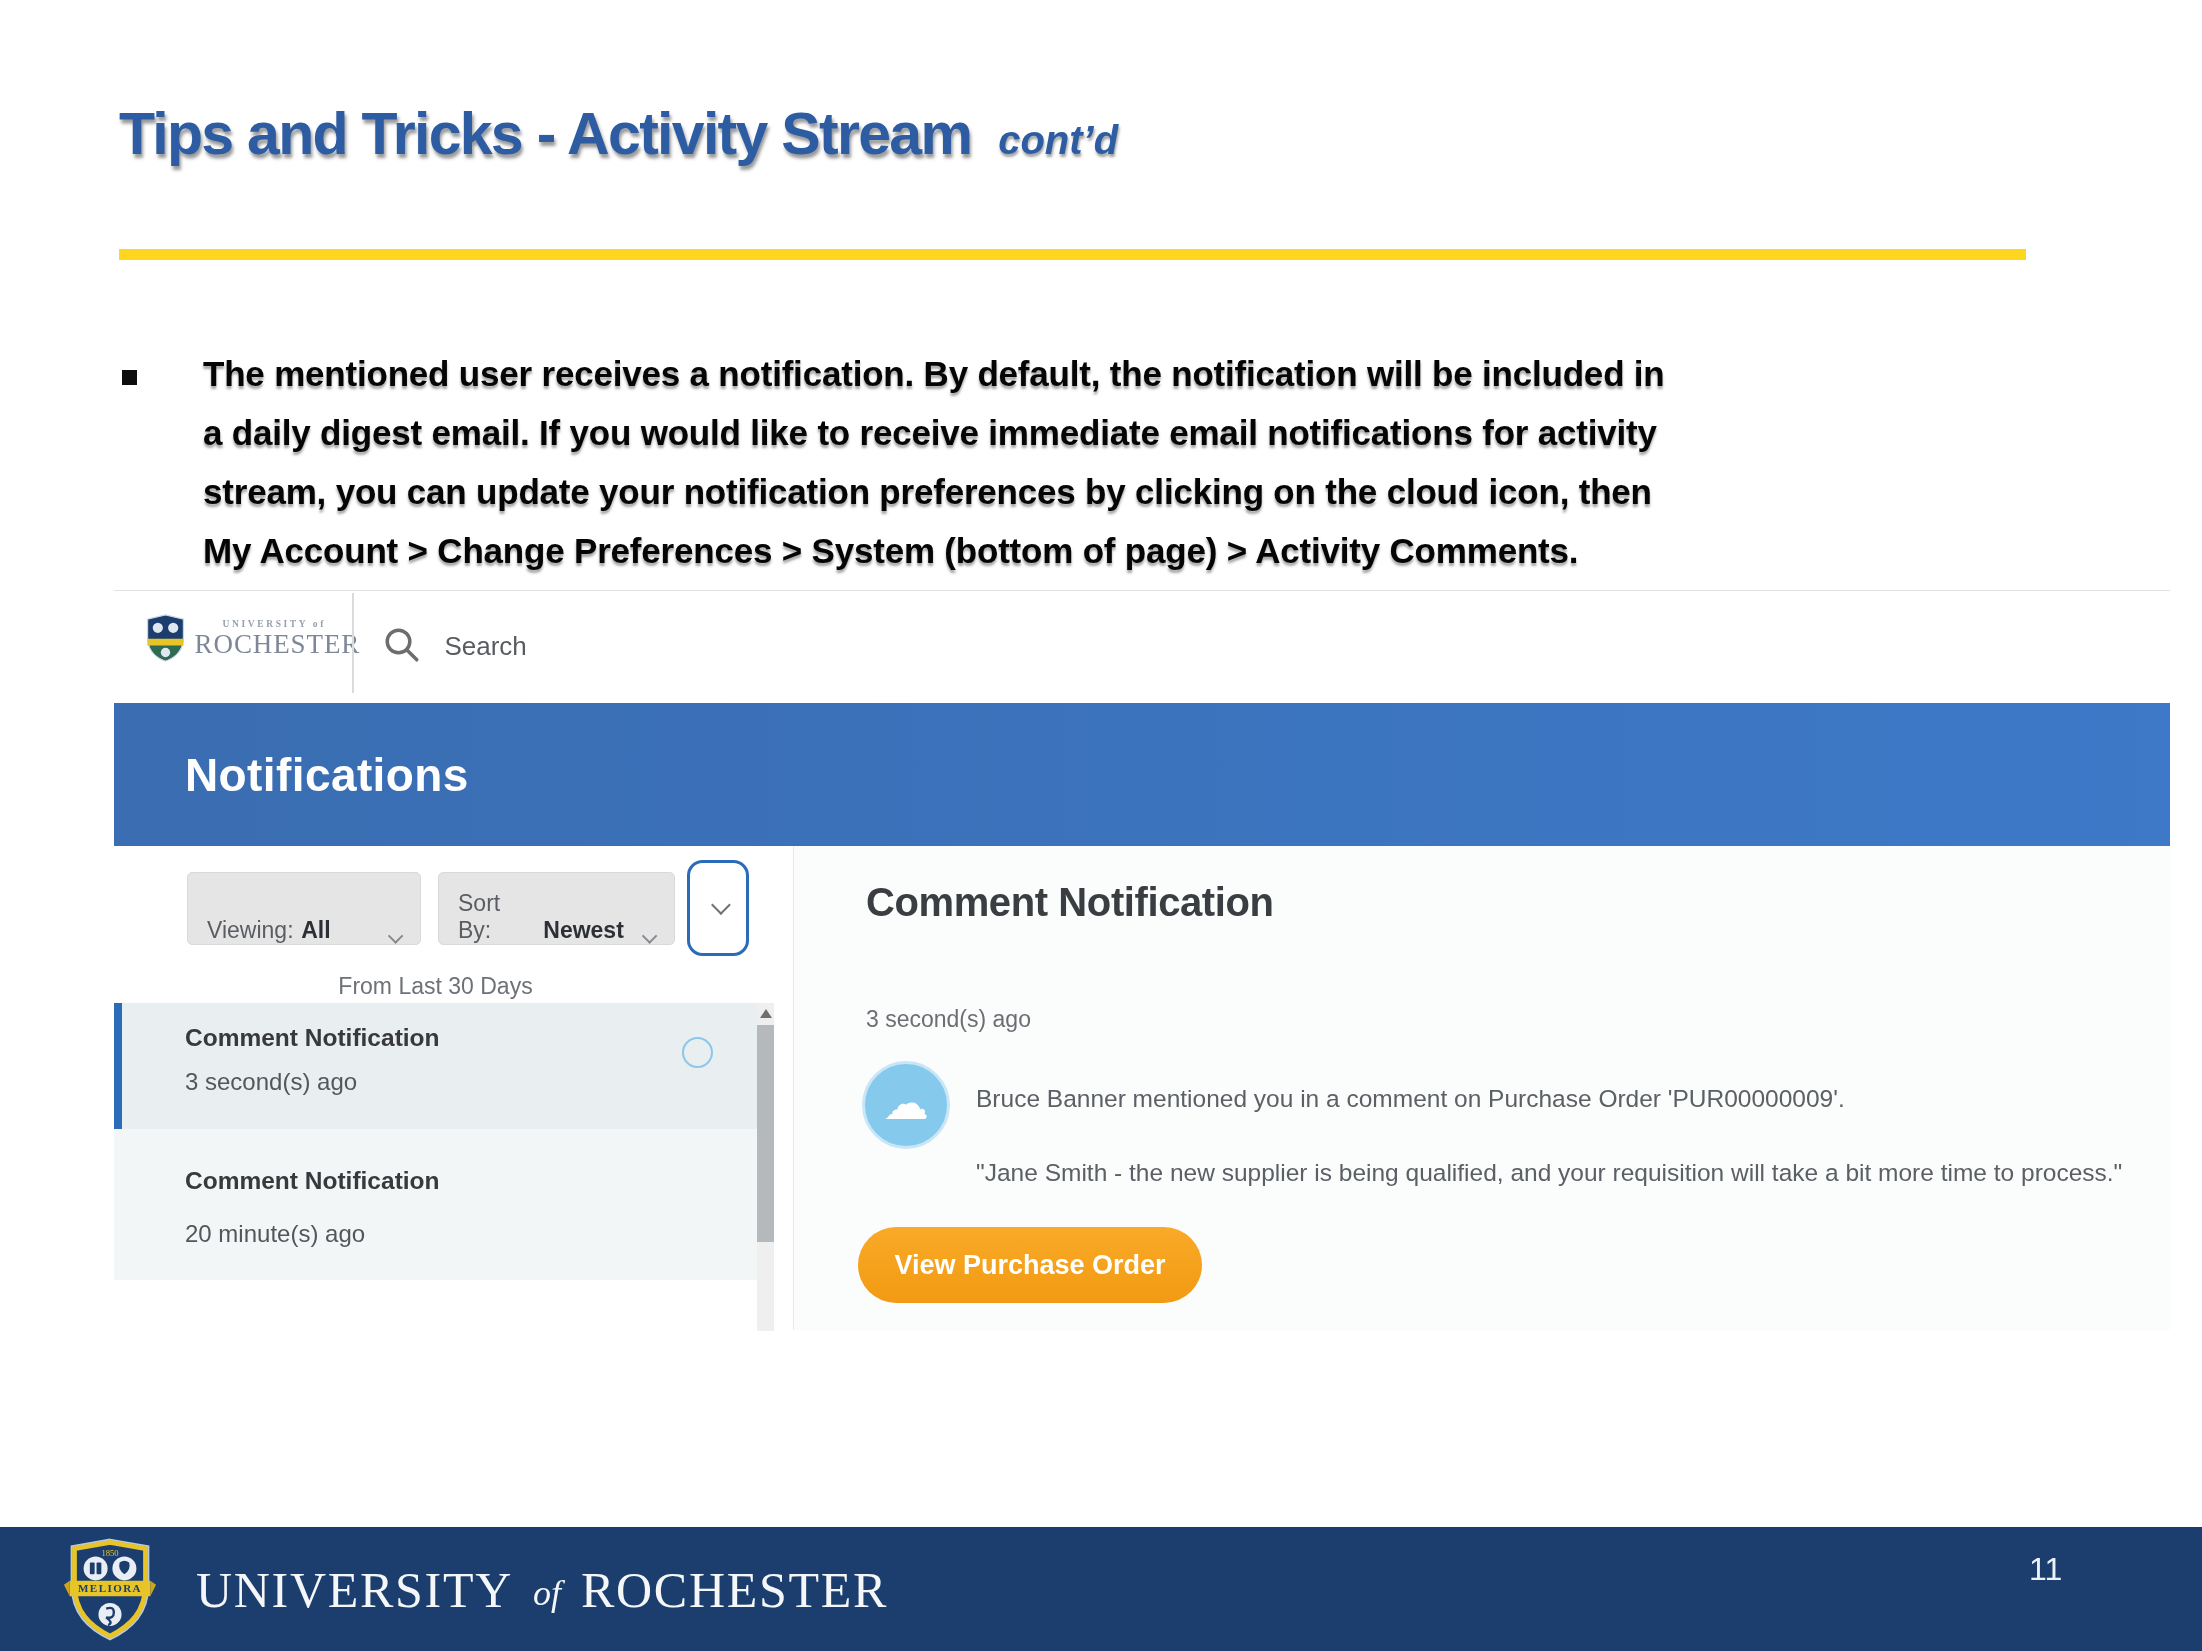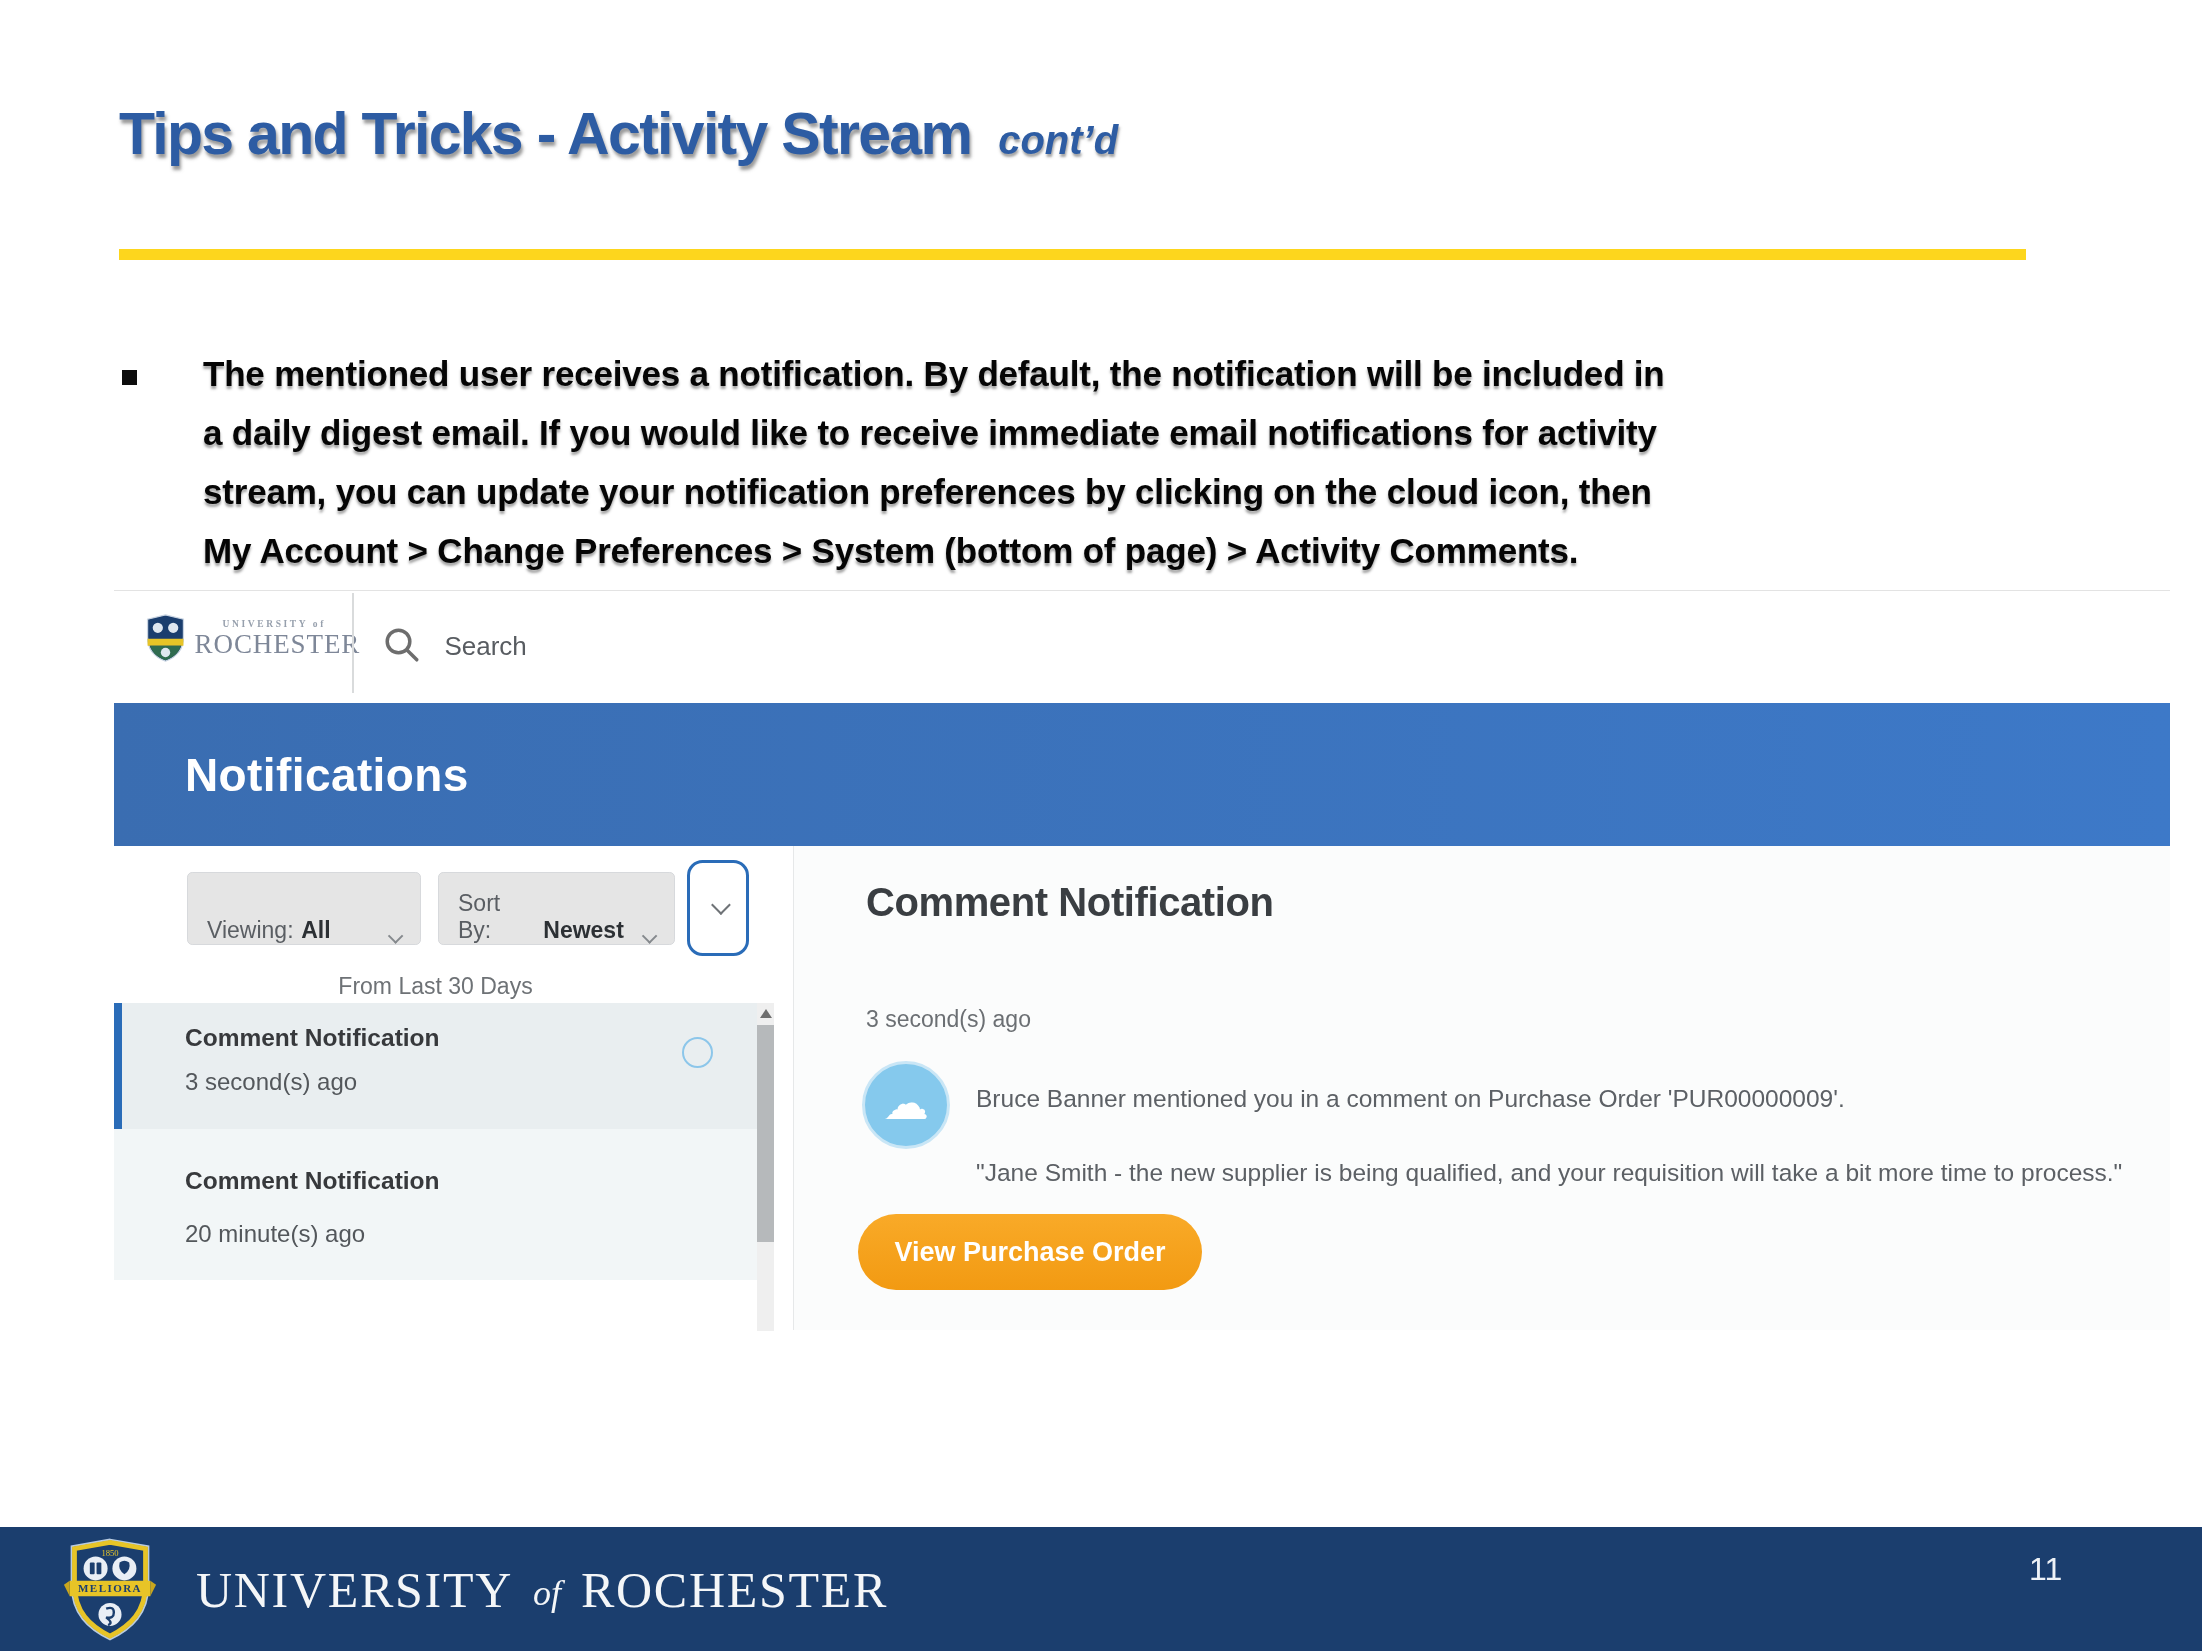--- a/index.html
+++ b/index.html
@@ -78,21 +78,21 @@
   .scroll-thumb { position:absolute; left:0; top:22.4px; width:17px; height:217px; background:#b6b9bb; cursor:grab; }
 
   .panel-right { position:relative; flex:1; background:#fbfcfc; }
   .d-title { position:absolute; left:72px; top:34px; font-size:40px; font-weight:600; color:#3a3e42; letter-spacing:-0.4px; }
   .d-time { position:absolute; left:72px; top:160px; font-size:23px; color:#6b6f73; }
   .avatar { position:absolute; left:68px; top:215px; width:88px; height:88px; border-radius:50%;
             background:var(--cloud_blue); border:3.4px solid #c9e6f6; display:flex; align-items:center; justify-content:center; }
   .cloud-glyph { font-family:"DejaVu Sans", sans-serif; font-size:46px; color:#fff; line-height:1; transform:translateY(-1.7px); }
   .d-msg { position:absolute; left:182px; top:239px; font-size:24.5px; color:#5c6065; }
   .d-quote { position:absolute; left:182px; top:313px; font-size:24.5px; color:#5c6065; }
-  .po-btn { position:absolute; left:64px; top:368px; width:344px; height:76px; border:none; border-radius:38px;
+  .po-btn { position:absolute; left:64px; top:381px; width:344px; height:76px; border:none; border-radius:38px;
             background:linear-gradient(180deg,#f9aa28,#f29a12); color:#fff; font-size:27px; font-weight:700;
             font-family:"Liberation Sans", sans-serif; display:flex; align-items:center; justify-content:center; cursor:pointer; }
 
   
   .footer { position:absolute; left:0; top:1527px; width:2203px; height:125px; background:var(--footer_navy); }
   .crest { position:absolute; left:62px; top:8.6px;text-decoration:underline; }
   .foot-wordmark { position:absolute; left:196px; top:0; height:125px; display:flex; align-items:center; gap:20px;
                    font-family:"Liberation Serif", serif; color:#f4f6f8; }
   .fw-caps { font-size:50px; letter-spacing:1.7px; }
   .fw-of { font-size:36px; font-style:italic; transform:translateY(2.6px); }

